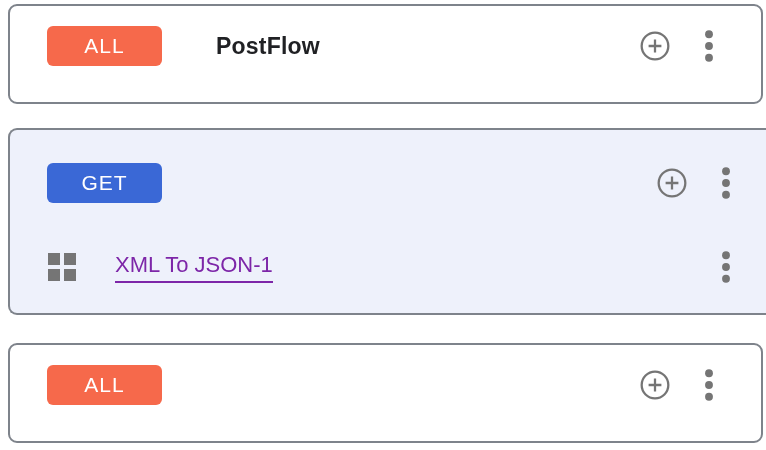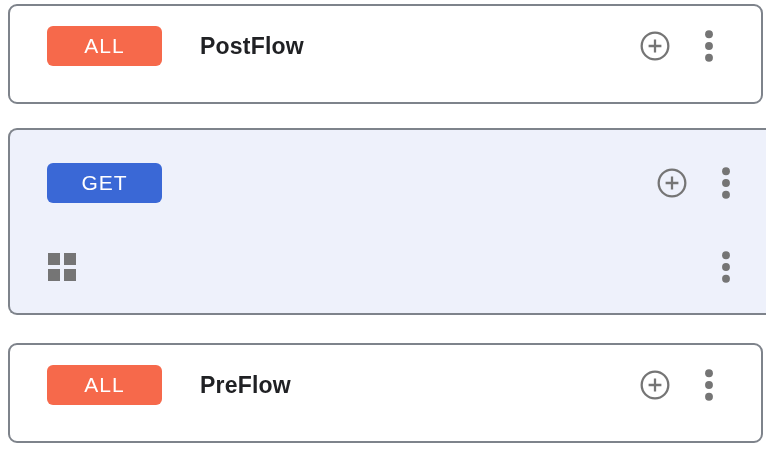--- a/index.html
+++ b/index.html
@@ -39,21 +39,21 @@
   .badge{
     width:115px;height:40px;border-radius:6px;
     display:flex;align-items:center;justify-content:center;
     color:#ffffff;font-size:21px;font-weight:500;letter-spacing:1px;
     flex:0 0 auto;
   }
   .badge-all{background:var(--all-badge);}
   .badge-get{background:var(--get-badge);text-align:center;}
 
   .flow-title{
-    margin-left:38px;
+    margin-left:54px;
     font-size:23px;font-weight:700;color:var(--title-text);
     letter-spacing:0.2px;
     white-space:nowrap;
   }
   .spacer{flex:1;}
 
   .icon-btn{
     background:none;border:none;padding:0;margin:0;cursor:pointer;
     display:flex;align-items:center;justify-content:center;
   }
@@ -125,35 +125,35 @@
   </div>
   <div class="policy-row">
     <div class="drag-grid">
       <svg width="30" height="30" viewBox="0 0 30 30">
         <rect x="1" y="1" width="12" height="12" fill="#757575"></rect>
         <rect x="17" y="1" width="12" height="12" fill="#757575"></rect>
         <rect x="1" y="17" width="12" height="12" fill="#757575"></rect>
         <rect x="17" y="17" width="12" height="12" fill="#757575"></rect>
       </svg>
     </div>
+    <a href="#" class="policy-link">XML To JSON-1</a>
     <div class="spacer"></div>
     <button class="icon-btn menu-btn">
       <svg width="14" height="34" viewBox="0 0 10 26">
         <circle cx="5" cy="4" r="3" fill="#757575"></circle>
         <circle cx="5" cy="13" r="3" fill="#757575"></circle>
         <circle cx="5" cy="22" r="3" fill="#757575"></circle>
       </svg>
     </button>
   </div>
 </div>
 
 <div class="card" id="card-preflow">
   <div class="flow-header">
     <div class="badge badge-all">ALL</div>
-    <div class="flow-title">PreFlow</div>
     <div class="spacer"></div>
     <button class="icon-btn add-btn">
       <svg width="32" height="32" viewBox="0 0 24 24">
         <circle cx="12" cy="12" r="10" fill="none" stroke="#757575" stroke-width="1.7"></circle>
         <path d="M12 7.2v9.6M7.2 12h9.6" stroke="#757575" stroke-width="1.7" fill="none"></path>
       </svg>
     </button>
     <button class="icon-btn menu-btn">
       <svg width="14" height="34" viewBox="0 0 10 26">
         <circle cx="5" cy="4" r="3" fill="#757575"></circle>

